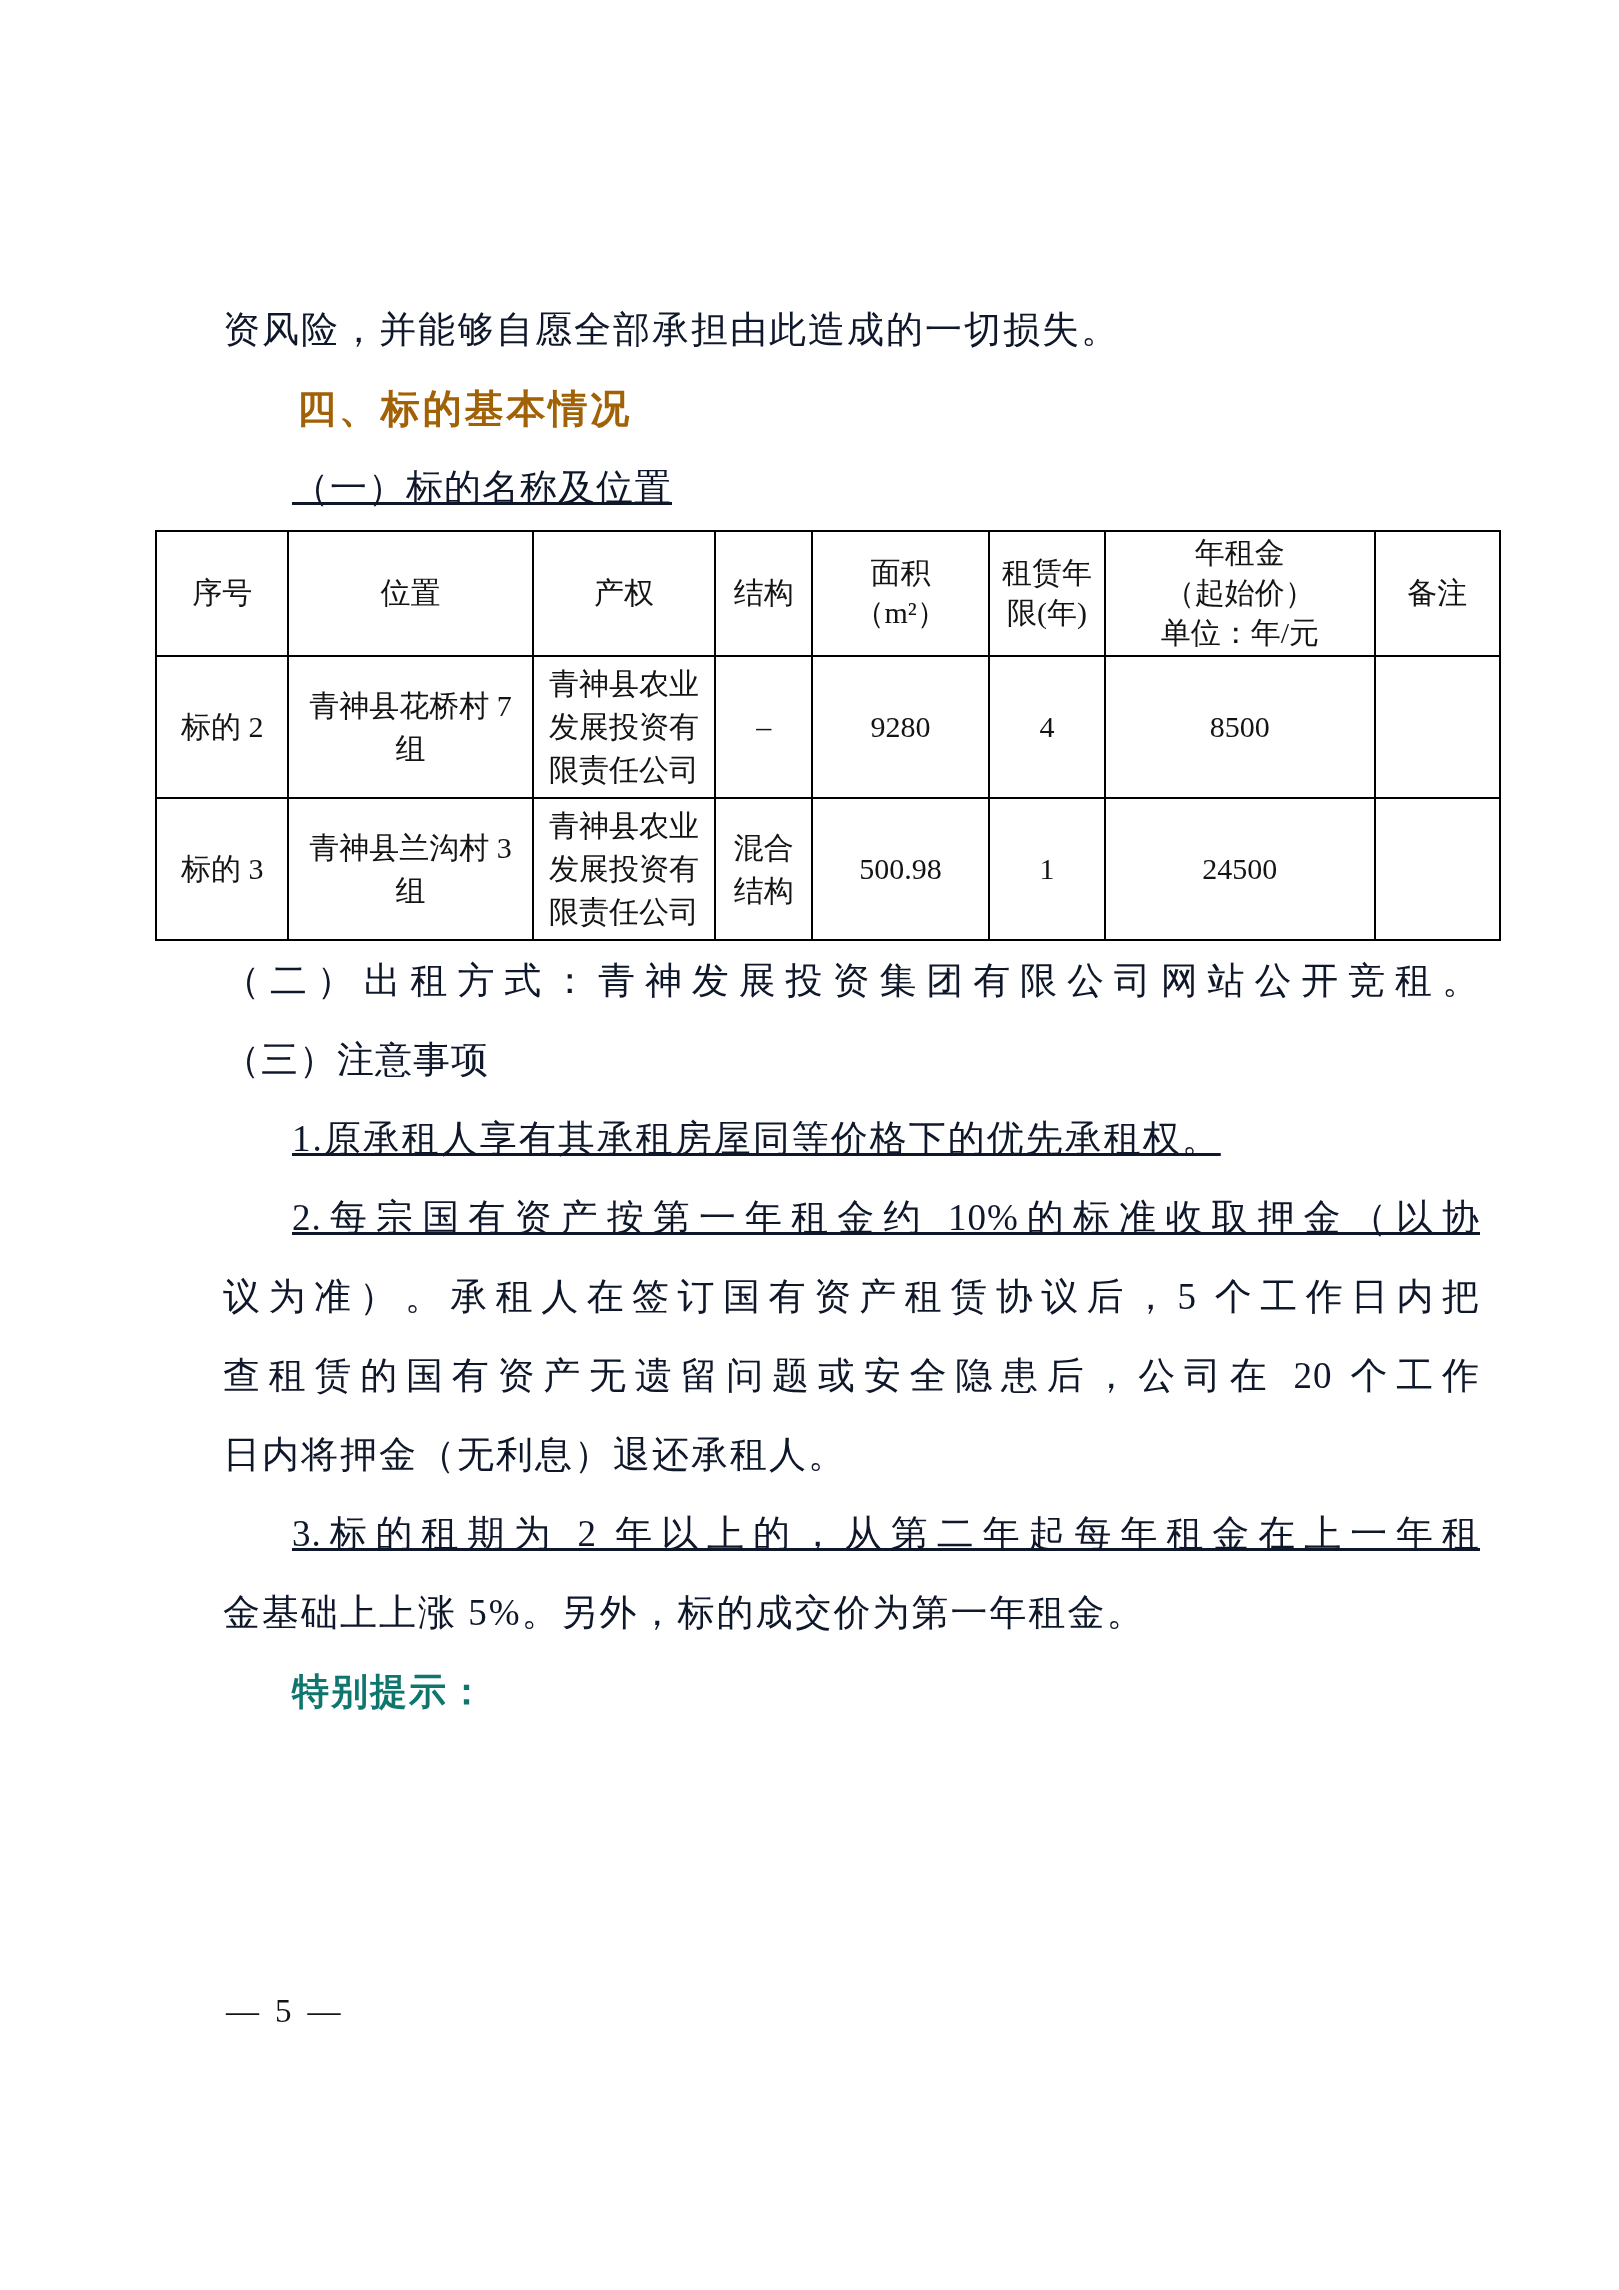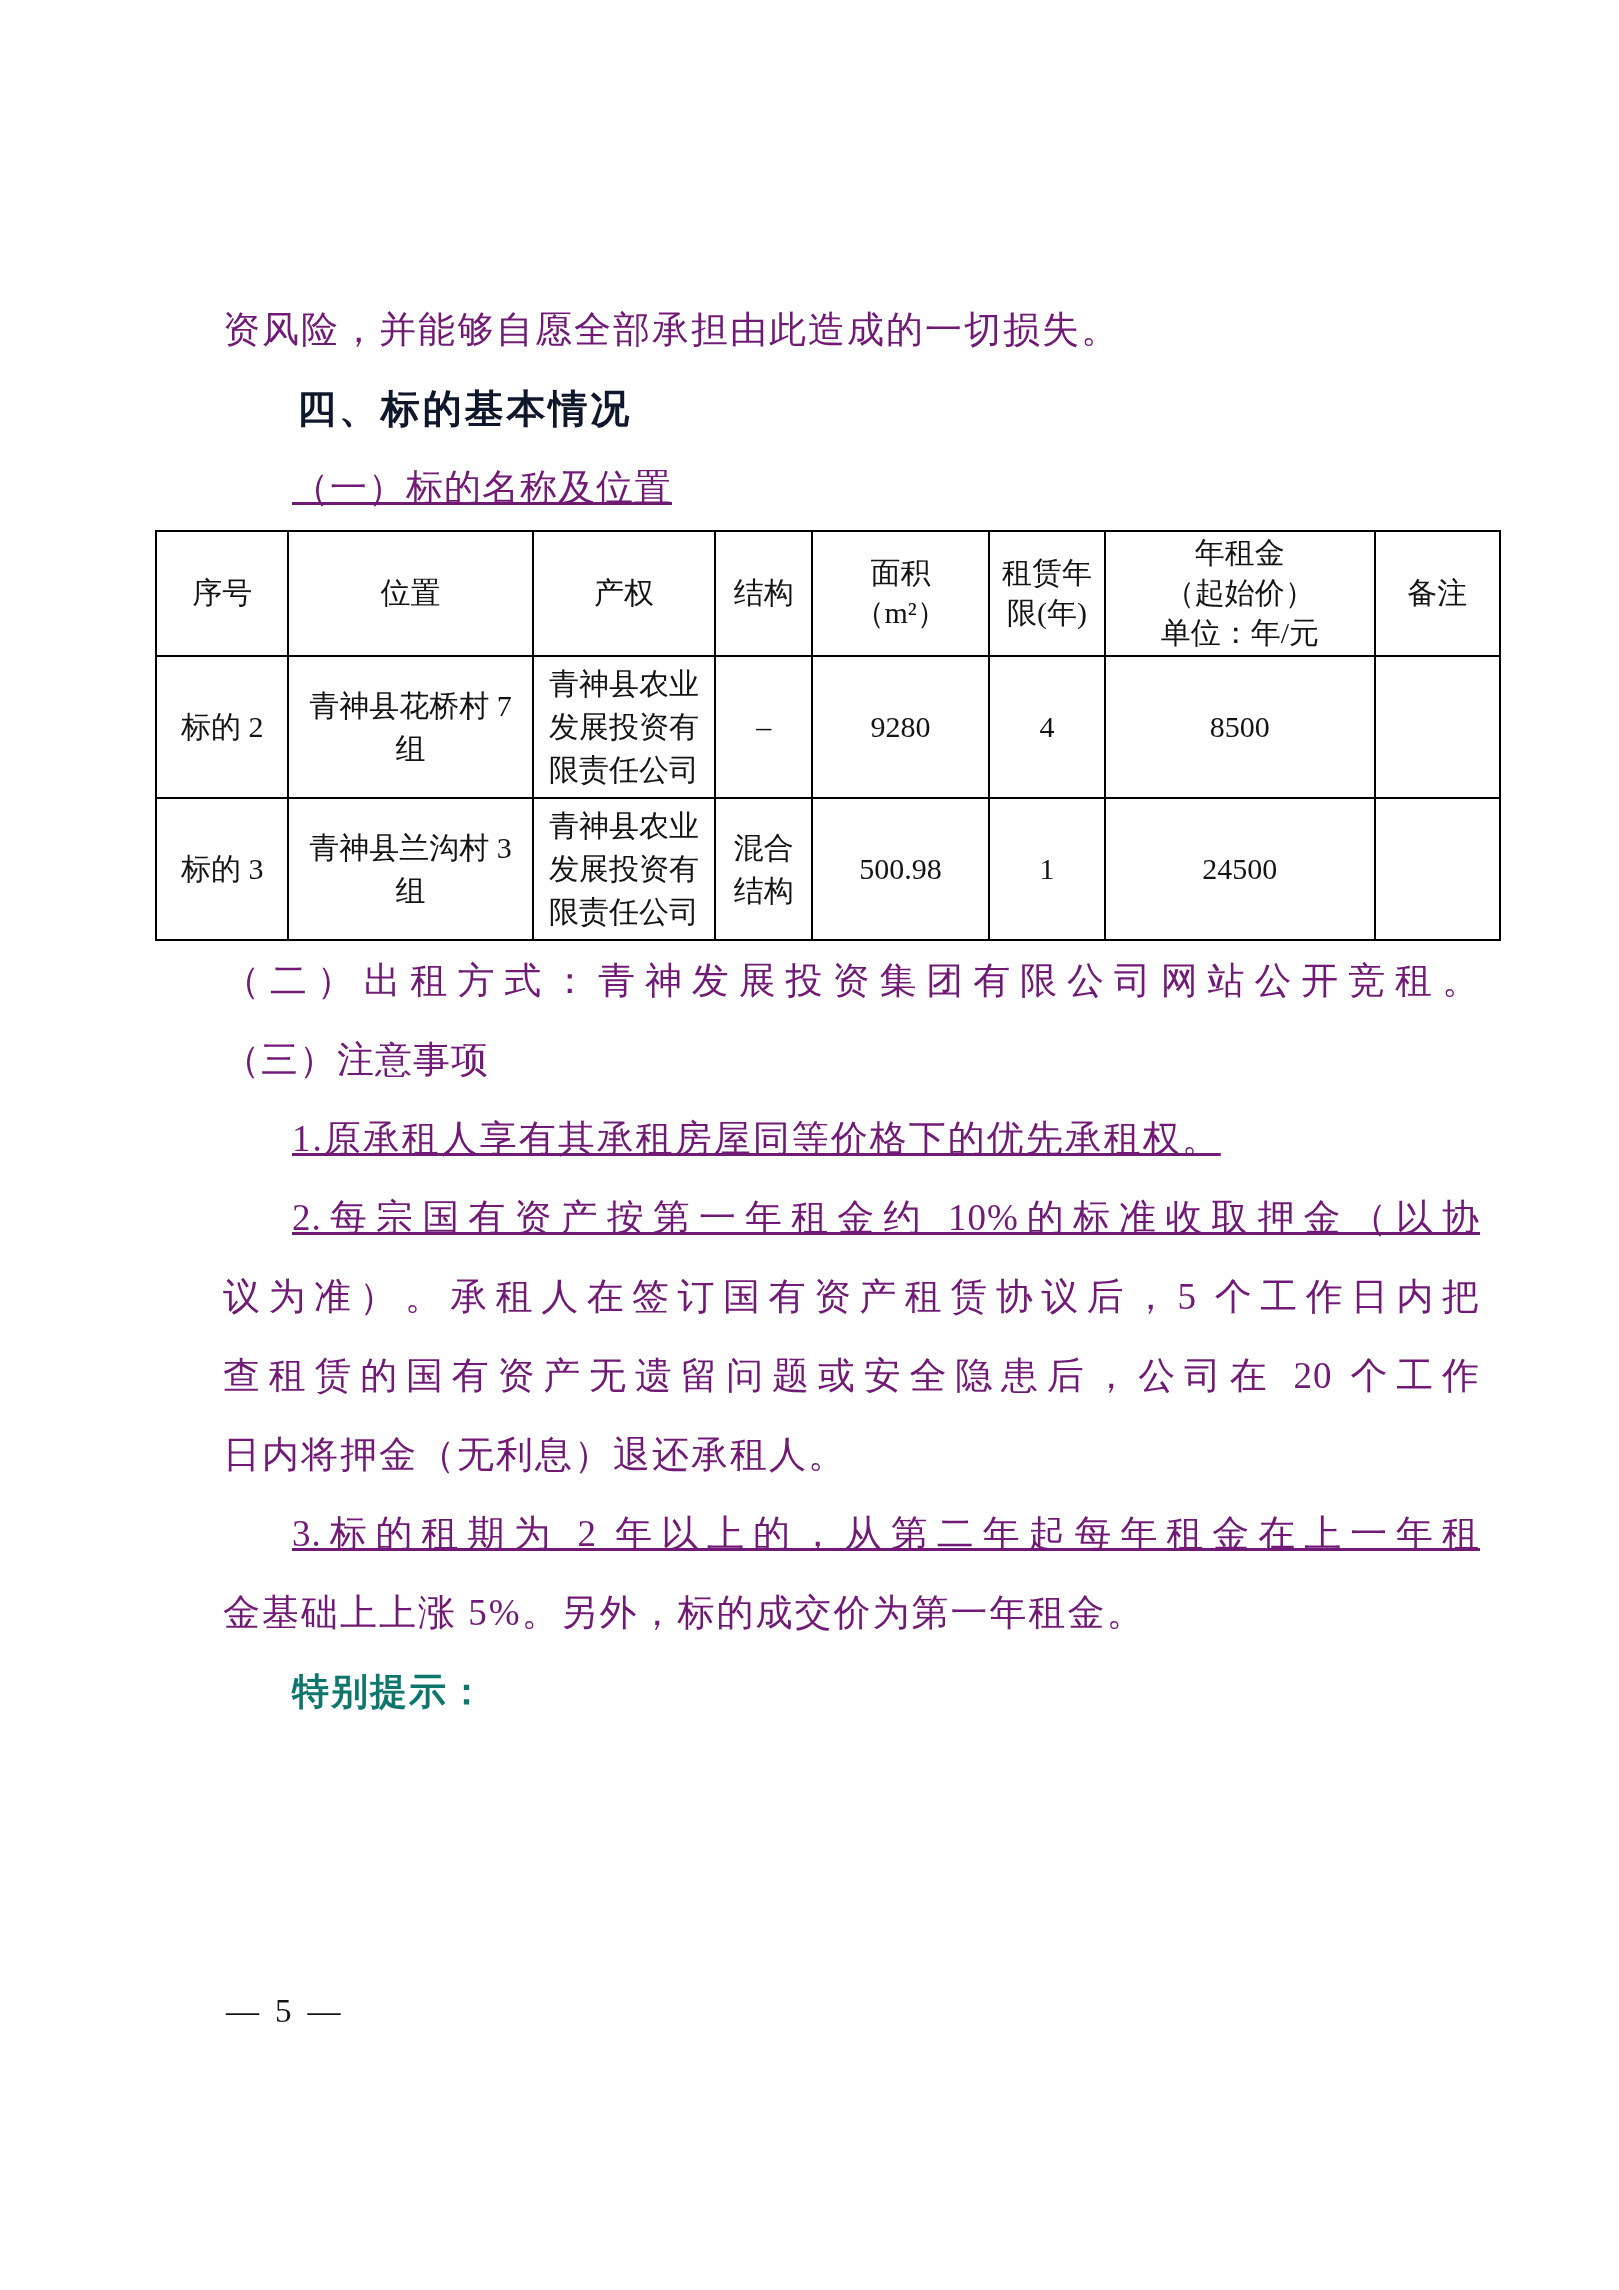--- a/index.html
+++ b/index.html
@@ -18,35 +18,35 @@
     left: 223px;
     top: 290px;
     width: 1257px;
   }
   .line {
     height: 79px;
     line-height: 79px;
     font-size: 37px;
     letter-spacing: 2px;
     white-space: nowrap;
-    color: #701a75;
+    color: #0f172a;
   }
   .stretched {
     text-align: justify;
     text-align-last: justify;
     letter-spacing: 1px;
   }
   .indent { text-indent: 69px; text-decoration: underline; }
   .heading-1 {
     font-family: "Liberation Sans", sans-serif;
     font-weight: bold;
     font-size: 39px;
     letter-spacing: 2.9px;
     text-indent: 74px;
-    color: #0f172a;
+    color: #a16207;
   }
   .heading-2 {
     font-family: "Liberation Sans", sans-serif;
     font-weight: bold;
     font-size: 37px;
     letter-spacing: 2px;
     text-indent: 69px;
     color: #0f766e;
   }
   .sub-kaiti { letter-spacing: 1px; }

